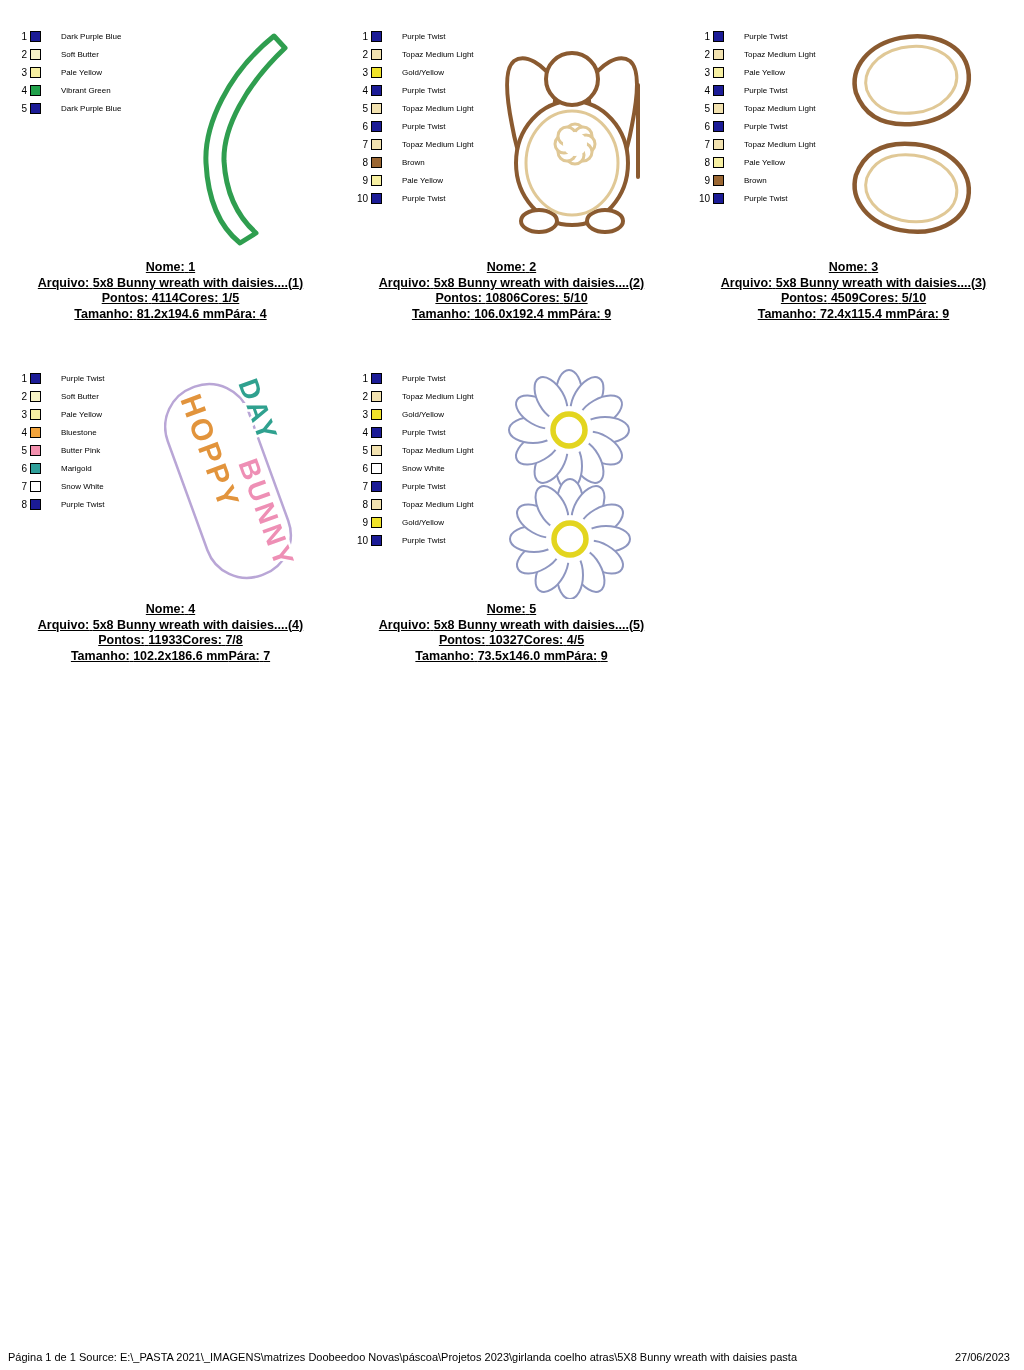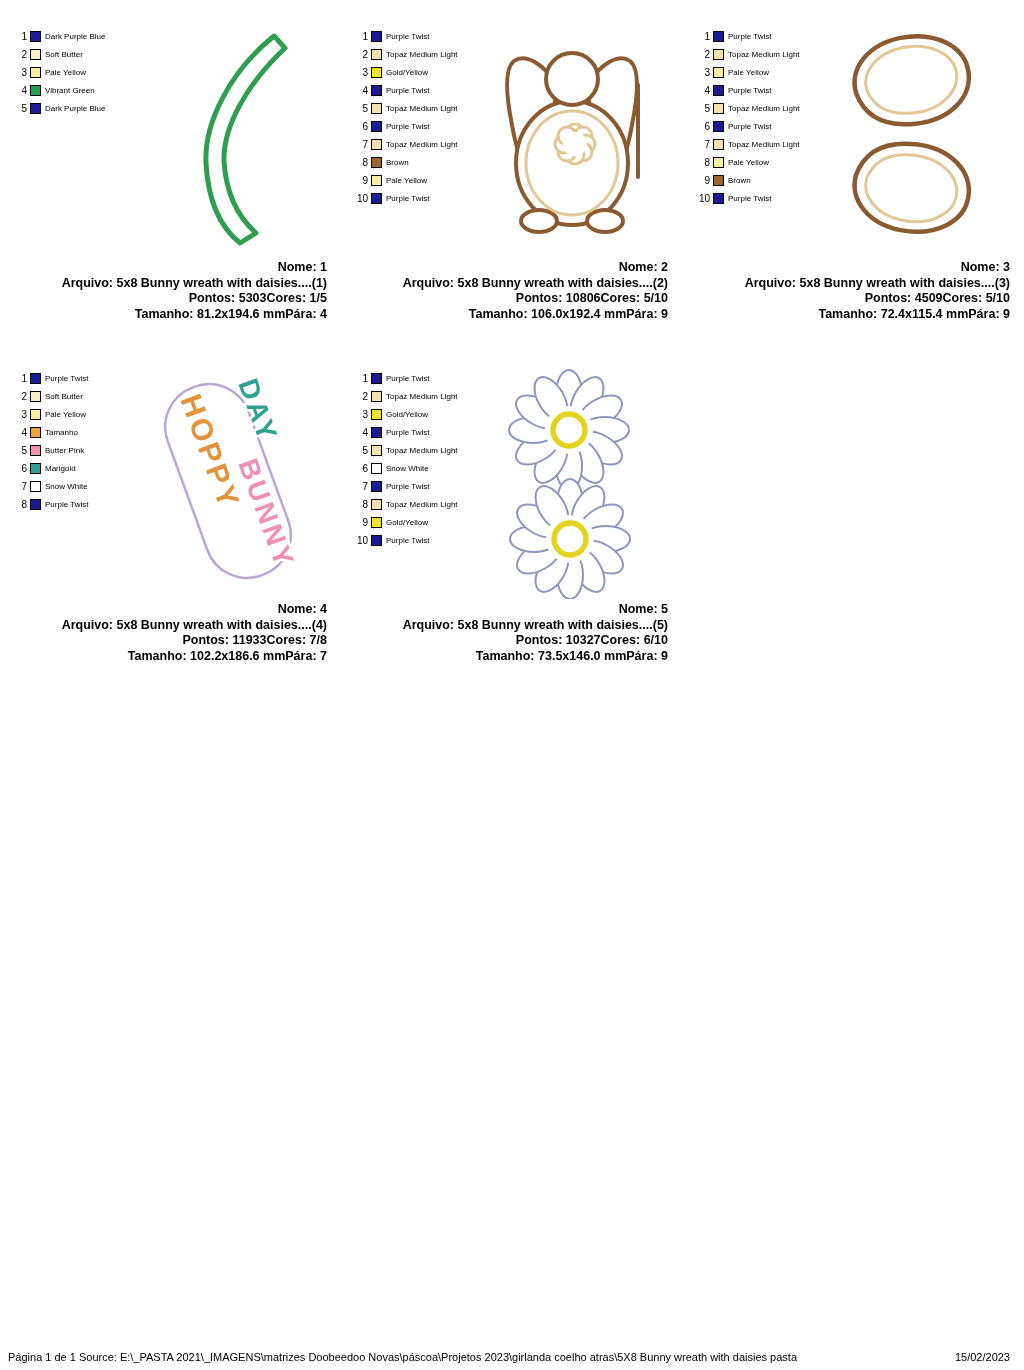--- a/index.html
+++ b/index.html
@@ -3,25 +3,25 @@
 <meta charset="utf-8">
 <style>
   html,body{margin:0;padding:0;}
   body{width:1024px;height:1370px;background:#ffffff;font-family:"Liberation Sans",sans-serif;color:#000;position:relative;overflow:hidden;}
   .card{position:absolute;width:313px;}
   .art-row{display:flex;height:233px;}
   .threads{list-style:none;margin:0;padding:0;width:150px;flex:none;}
   .thread{display:flex;align-items:center;height:18px;}
   .tnum{width:13px;text-align:right;font-size:10px;margin-right:1px;flex:none;}
   .sw{width:11px;height:11px;border:1px solid #000;margin-left:2px;margin-right:4px;flex:none;box-sizing:border-box;background:#fff;}
-  .tlabel{font-size:8px;white-space:nowrap;}
+  .tlabel{font-size:8px;white-space:nowrap;margin-left:16px;}
   .art{flex:1;position:relative;}
   .art svg{position:absolute;top:0;}
   .meta{font-weight:bold;font-size:12.5px;line-height:15.5px;}
-  .mrow{display:flex;justify-content:flex-end;}
+  .mrow{display:flex;justify-content:center;text-decoration:underline;}
   .footer{position:absolute;left:8px;right:14px;top:1351px;display:flex;justify-content:space-between;font-size:11px;}
   .wordtxt{font-family:"Liberation Sans",sans-serif;font-weight:bold;font-size:30px;letter-spacing:3px;stroke:#ffffff;stroke-width:5px;paint-order:stroke;}
   .wordtxt.small{font-size:28px;}
 </style>
 </head>
 <body>
 
 <section class="card" style="left:14px;top:27px">
   <div class="art-row">
     <ul class="threads">
@@ -59,21 +59,21 @@
   </div>
   <div class="meta">
     <div class="mrow">
         <span class="kv"><span>Nome:</span> <span>1</span></span>
       </div>
     <div class="mrow">
         <span class="kv"><span>Arquivo:</span> <span>5x8 Bunny wreath with daisies....</span></span>
         <span>(1)</span>
       </div>
     <div class="mrow">
-        <span class="kv"><span>Pontos:</span> <span>5303</span></span>
+        <span class="kv"><span>Pontos:</span> <span>4114</span></span>
         <span class="kv"><span>Cores:</span> <span>1/5</span></span>
       </div>
     <div class="mrow">
         <span class="kv"><span>Tamanho:</span> <span>81.2x194.6 mm</span></span>
         <span class="kv"><span>Pára:</span> <span>4</span></span>
       </div>
   </div>
 </section>
 
 <section class="card" style="left:355px;top:27px">
@@ -279,21 +279,21 @@
           <span class="tlabel">Soft Butter</span>
         </li>
         <li class="thread">
           <span class="tnum">3</span>
           <span class="sw" style="background: rgb(247, 240, 162);"></span>
           <span class="tlabel">Pale Yellow</span>
         </li>
         <li class="thread">
           <span class="tnum">4</span>
           <span class="sw" style="background: rgb(242, 164, 60);"></span>
-          <span class="tlabel">Tamanho</span>
+          <span class="tlabel">Bluestone</span>
         </li>
         <li class="thread">
           <span class="tnum">5</span>
           <span class="sw" style="background: rgb(243, 144, 174);"></span>
           <span class="tlabel">Butter Pink</span>
         </li>
         <li class="thread">
           <span class="tnum">6</span>
           <span class="sw" style="background: rgb(47, 159, 154);"></span>
           <span class="tlabel">Marigold</span>
@@ -421,25 +421,25 @@
   <div class="meta">
     <div class="mrow">
         <span class="kv"><span>Nome:</span> <span>5</span></span>
       </div>
     <div class="mrow">
         <span class="kv"><span>Arquivo:</span> <span>5x8 Bunny wreath with daisies....</span></span>
         <span>(5)</span>
       </div>
     <div class="mrow">
         <span class="kv"><span>Pontos:</span> <span>10327</span></span>
-        <span class="kv"><span>Cores:</span> <span>6/10</span></span>
+        <span class="kv"><span>Cores:</span> <span>4/5</span></span>
       </div>
     <div class="mrow">
         <span class="kv"><span>Tamanho:</span> <span>73.5x146.0 mm</span></span>
         <span class="kv"><span>Pára:</span> <span>9</span></span>
       </div>
   </div>
 </section>
 
 <div class="footer">
   <span>Página 1 de 1 Source: E:\_PASTA 2021\_IMAGENS\matrizes Doobeedoo Novas\páscoa\Projetos 2023\girlanda coelho atras\5X8 Bunny wreath with daisies pasta</span>
-  <span>15/02/2023</span>
+  <span>27/06/2023</span>
 </div>
 
 </body></html>

